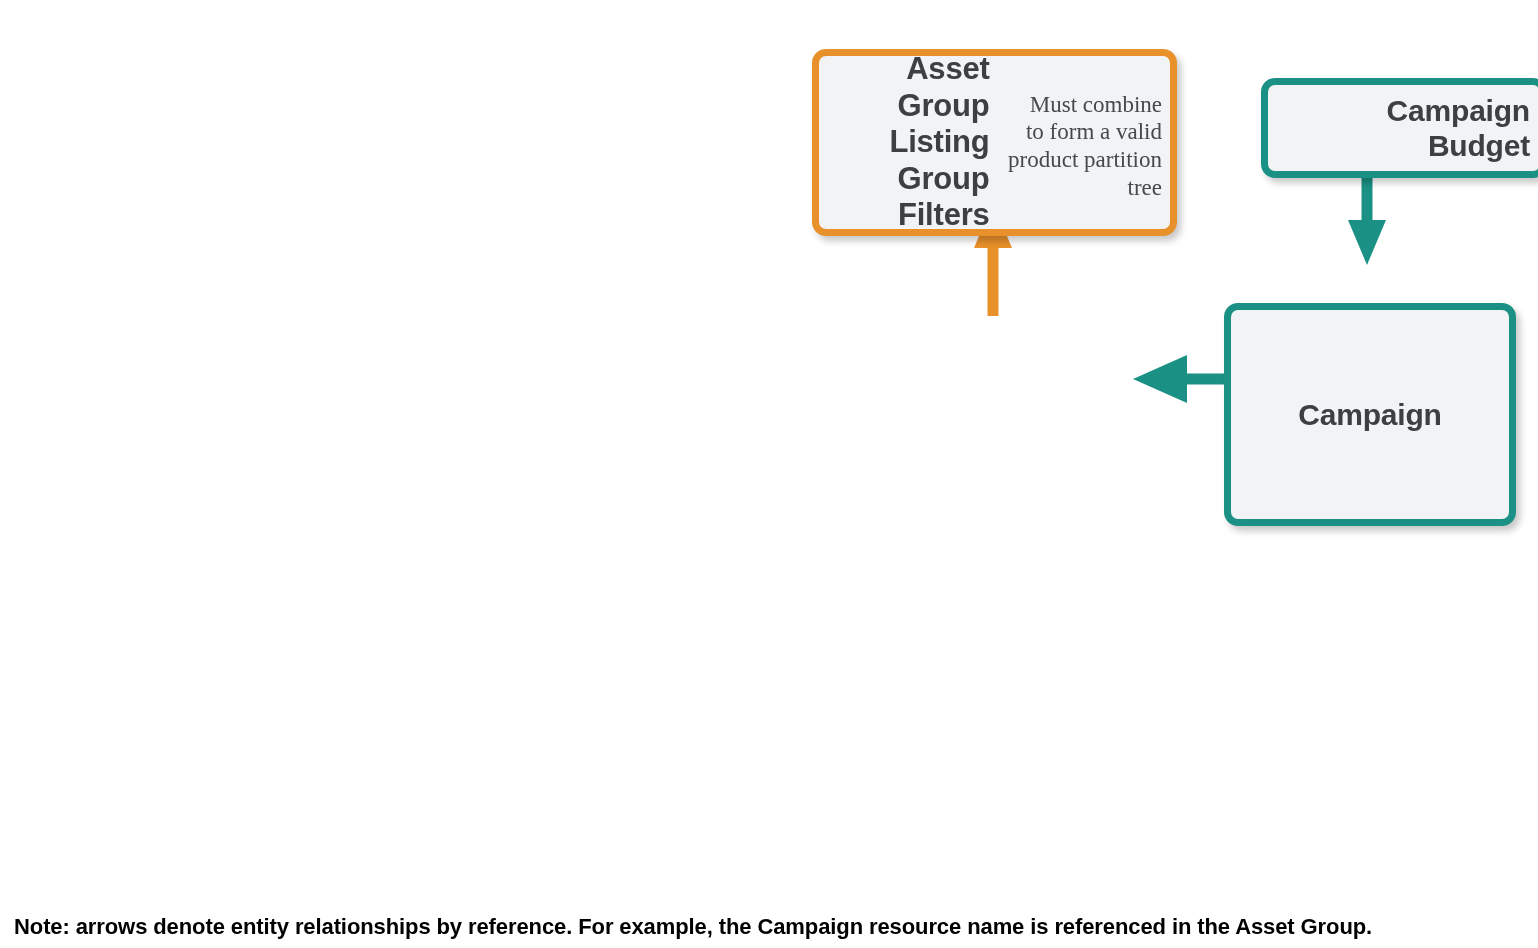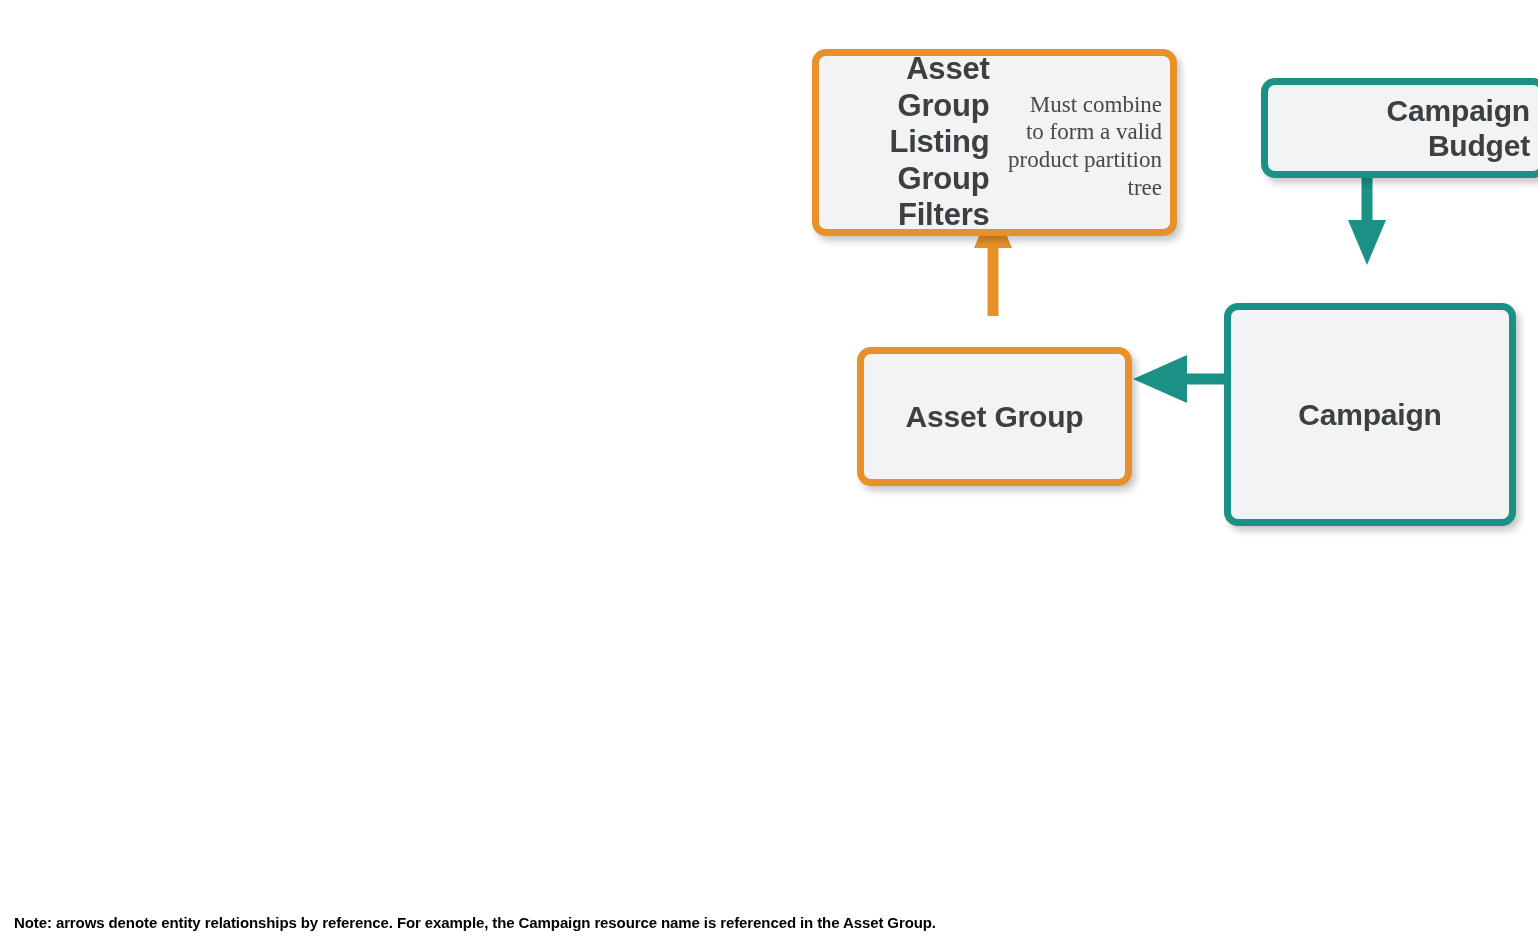--- a/index.html
+++ b/index.html
@@ -89,21 +89,21 @@
     width: 1538px; height: 948px;
     z-index: 2;
     pointer-events: none;
   }
 
   
   #footnote {
     position: absolute;
     left: 14px;
     top: 914px;
-    font-size: 15px;
+    font-size: 22px;
     font-weight: bold;
     color: #000000;
     letter-spacing: -0.1px;
     white-space: nowrap;
   }
 </style>
 </head>
 <body>
 
 <div id="diagram-canvas">
@@ -128,23 +128,20 @@
 
   <div class="node orange" id="node-aglgf">
     <div class="node-title">Asset Group Listing Group Filters</div>
     <div class="node-sub">Must combine to form a valid product partition tree</div>
   </div>
 
   <div class="node teal" id="node-campaign-budget">
     <div class="node-title">Campaign Budget</div>
   </div>
 
-  <div class="node orange" id="node-asset-group">
-    <div class="node-title">Asset Group</div>
-  </div>
 
   <div class="node teal" id="node-campaign">
     <div class="node-title">Campaign</div>
   </div>
 
   <div id="footnote">Note: arrows denote entity relationships by reference. For example, the Campaign resource name is referenced in the Asset Group.</div>
 
 </div>
 
 </body></html>

